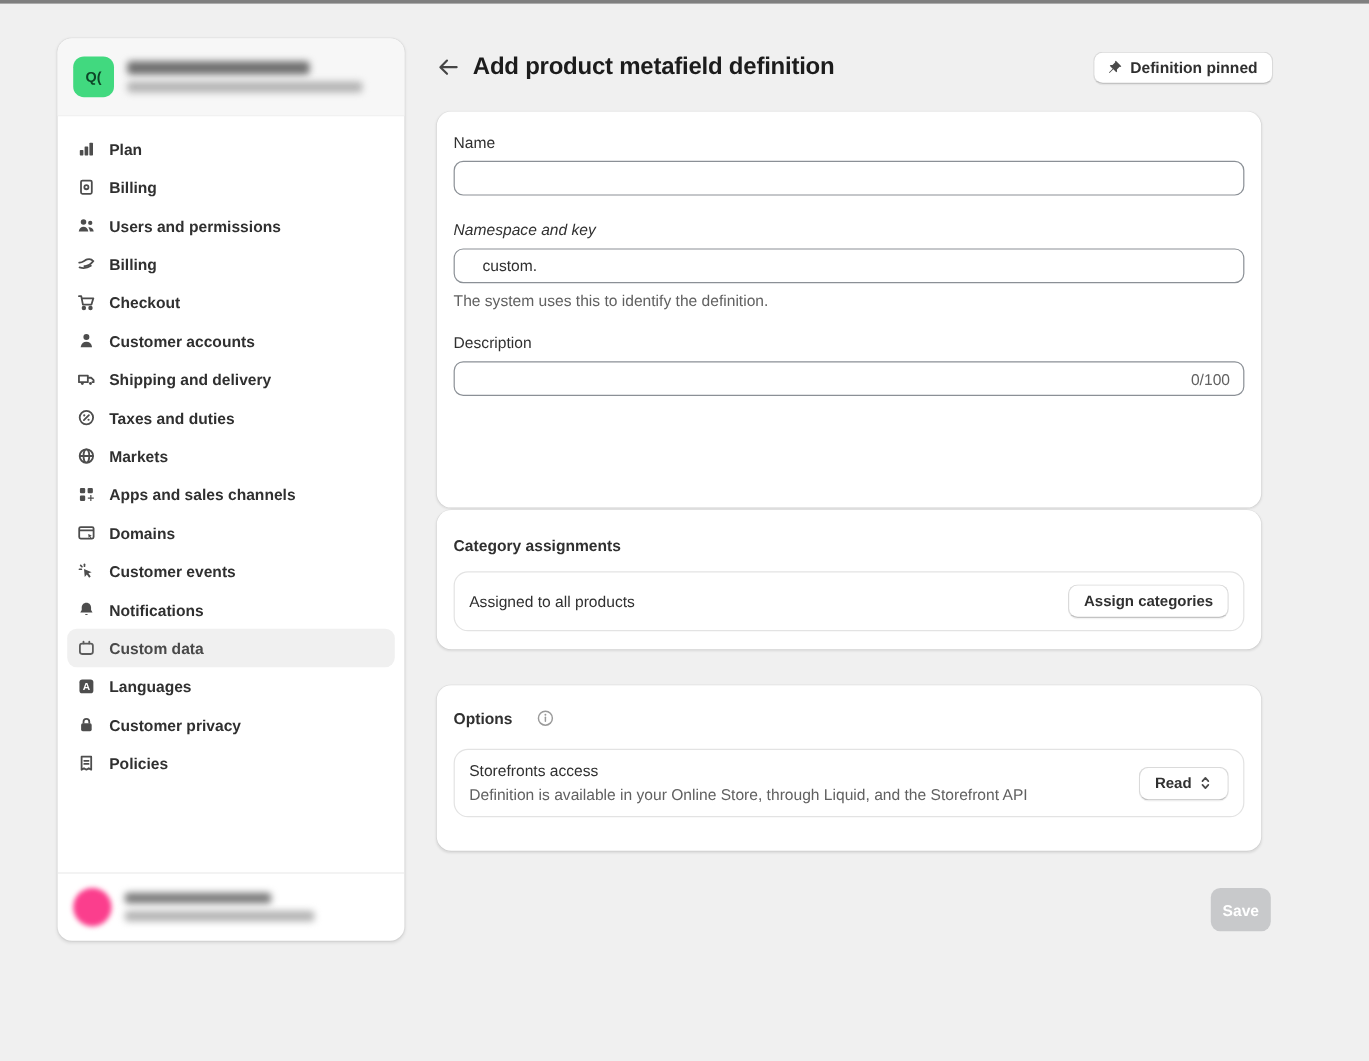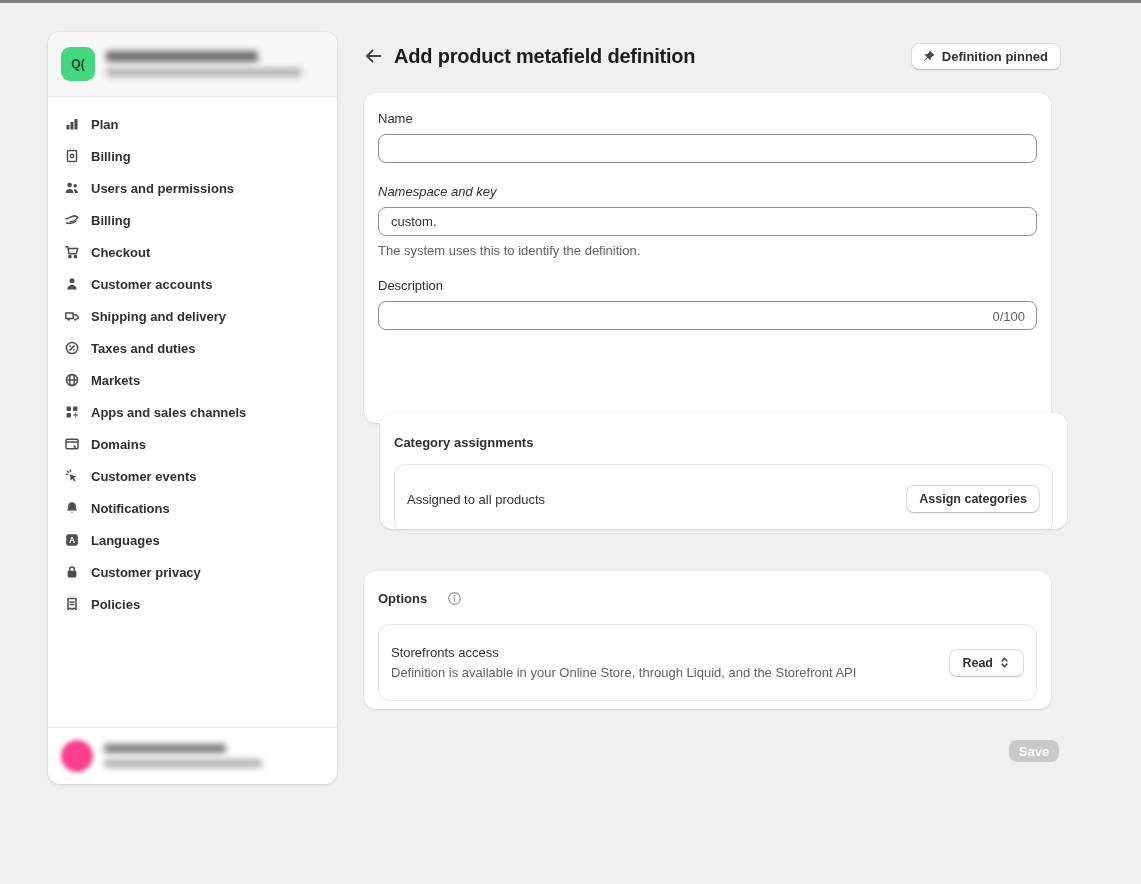--- a/index.html
+++ b/index.html
@@ -63,31 +63,31 @@
   }
   .pinned-btn svg { width:14px; height:14px; color:#4a4a4a; }
 
   
   .card {
     position:absolute; left:364px; width:687px; background:#fff; border-radius:12px;
     box-shadow:0 1px 2px rgba(0,0,0,.10), 0 0 0 .5px rgba(0,0,0,.05);
     padding:14px;
   }
   .card-form { top:93px; height:330px; }
-  .card-category { top:413px; height:116px;margin-left:16px; }
+  .card-category { top:425px; height:116px; }
   .card-options { top:571px; height:138px; }
 
   .field-label { display:block; font-size:13px; color:#303030; margin-bottom:8px; }
   .lbl-name { margin-top:4px; }
   .lbl-namespace { margin-top:21px;font-style:italic; }
   .lbl-description { margin-top:20px; }
   .input-wrap { position:relative; }
   input.ti {
     width:100%; height:29px; border:1px solid #8b9096; border-radius:8px;
-    background:#fff; padding:0 12px; font-size:13px; color:#303030;
+    background:#fff; padding:0 23px; font-size:13px; color:#303030;
     font-family:"Liberation Sans", sans-serif; outline:none;
   }
   .char-counter {
     position:absolute; right:12px; top:50%; transform:translateY(-50%);
     font-size:13px; color:#616161; pointer-events:none;
   }
   .helper-text { font-size:13px; color:#616161; margin-top:7px; }
 
   .select-type-box {
     margin-top:17px; height:62px; border:1px solid #e3e3e3; border-radius:12px;
@@ -96,37 +96,37 @@
   .select-type-link {
     display:flex; align-items:center; gap:8px; color:#005bd3;
     font-size:13px; font-weight:bold; cursor:pointer;
   }
   .select-type-link svg { width:16px; height:16px; }
 
   .section-title { font-size:13px; font-weight:bold; color:#303030; }
   .card-category .section-title { margin-top:8px; }
   .inner-box {
     margin-top:14px; border:1px solid #e3e3e3; border-radius:12px;
-    display:flex; align-items:center; padding:20px 12px;
+    display:flex; align-items:center; padding:10px 12px;
   }
   .btn-secondary {
     margin-left:auto; display:flex; align-items:center; gap:5px;
     background:#fff; border:1px solid #dadada; border-bottom-color:#c3c3c3;
     border-radius:8px; padding:6px 12px; font-size:12.5px; font-weight:600; color:#303030;
     box-shadow:0 1px 0 rgba(0,0,0,.05); cursor:pointer; white-space:nowrap;
   }
   .options-title-row { display:flex; align-items:center; gap:20px; margin-top:6px; }
   .info-icon { width:15px; height:15px; color:#9a9a9a; }
   .inner-box.options-row { margin-top:18px; }
   .row-title { font-size:13px; color:#303030; }
   .row-desc { font-size:13px; color:#616161; margin-top:5px; }
   .read-btn svg { width:13px; height:13px; color:#4a4a4a; }
 
   .save-btn {
-    position:absolute; top:740px; left:1009px; width:50px; height:22px;
+    position:absolute; top:740px; left:1009px; width:50px; height:36px;
     background:#c8c9cb; color:#fff; font-size:13px; font-weight:bold;
     border:none; border-radius:8px; display:flex; align-items:center; justify-content:center;
   }
 </style>
 </head>
 <body>
 
 <div class="topstrip"></div>
 
 <div class="sidebar">
@@ -236,20 +236,28 @@
           <path d="m3.2 3.2 1.1 1.1"></path>
         </svg>
       <span>Customer events</span>
     </li>
     <li class="nav-item">
       <svg viewBox="0 0 16 16" fill="currentColor">
           <path d="M8 2.2c2.4 0 3.9 1.8 3.9 4.1v2l1.2 2.2H2.9l1.2-2.2v-2C4.1 4 5.6 2.2 8 2.2z"></path>
           <path d="M6.7 11.7a1.4 1.4 0 0 0 2.6 0z"></path>
         </svg>
       <span>Notifications</span>
+    </li>
+    <li class="nav-item selected">
+      <svg viewBox="0 0 16 16" fill="none" stroke="currentColor" stroke-width="1.5" stroke-linecap="round">
+          <rect x="2.6" y="4.4" width="10.8" height="8.6" rx="1.8"></rect>
+          <path d="M5.6 4.2V2.8"></path>
+          <path d="M10.4 4.2V2.8"></path>
+        </svg>
+      <span>Custom data</span>
     </li>
     <li class="nav-item">
       <svg viewBox="0 0 16 16">
           <rect x="2.2" y="2.2" width="11.6" height="11.6" rx="2.4" fill="currentColor"></rect>
           <text x="8" y="11" text-anchor="middle" font-size="8.5" font-family="Liberation Sans, sans-serif" font-weight="bold" fill="#ffffff">A</text>
         </svg>
       <span>Languages</span>
     </li>
     <li class="nav-item">
       <svg viewBox="0 0 16 16">

